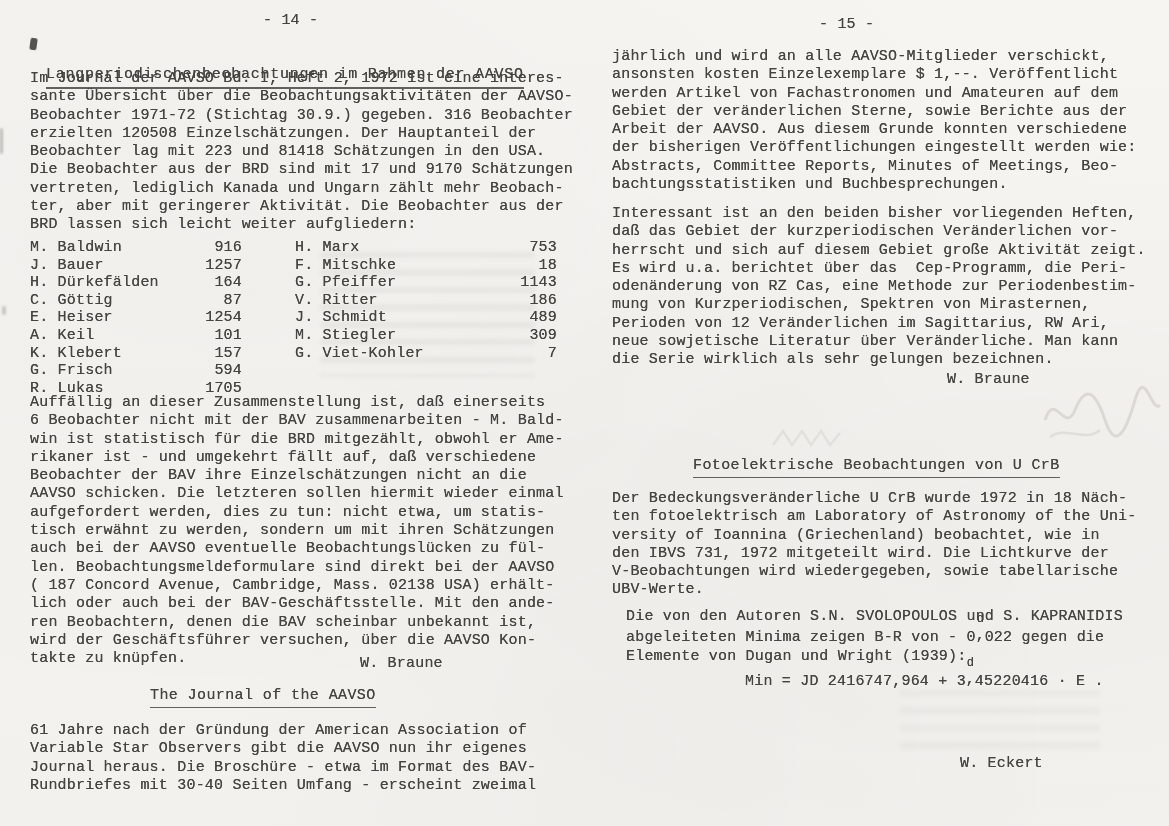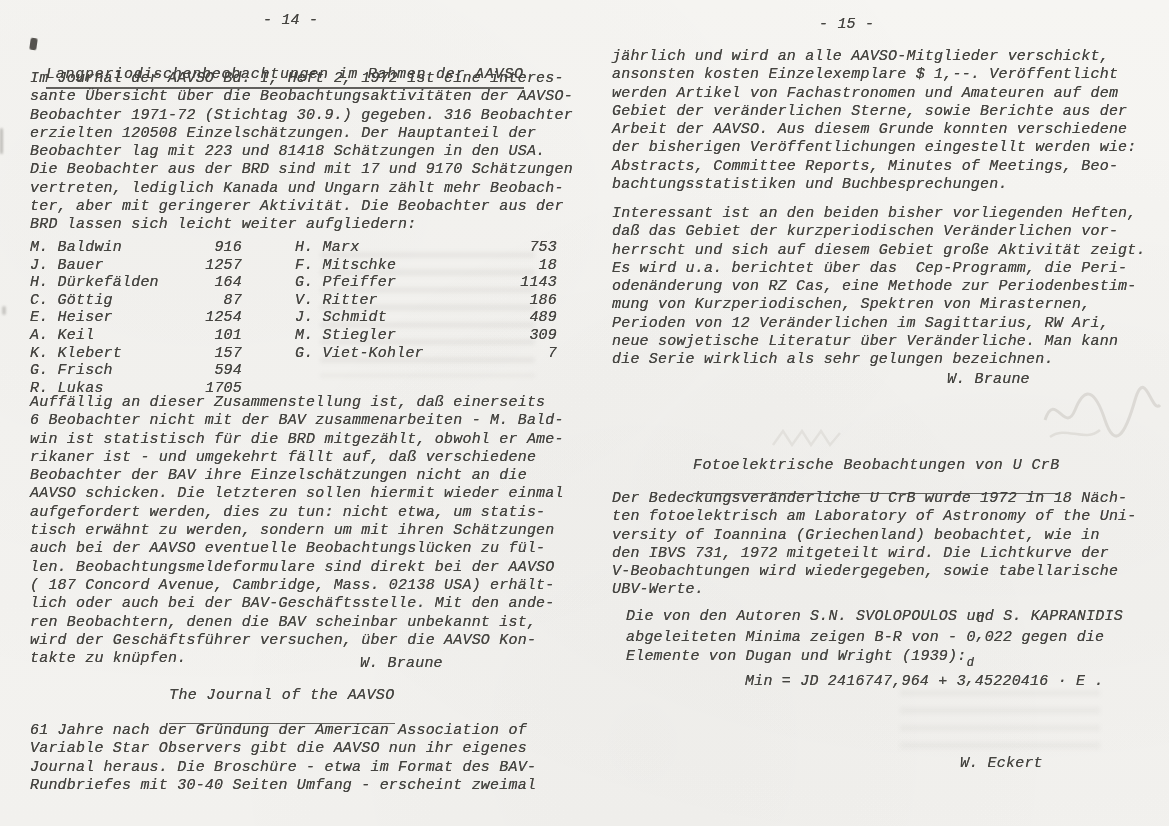--- a/index.html
+++ b/index.html
@@ -13,35 +13,34 @@
     color:#454440;
     background:
       radial-gradient(ellipse at 18% 25%, rgba(0,0,0,0.018), transparent 60%),
       radial-gradient(ellipse at 85% 60%, rgba(0,0,0,0.02), transparent 55%),
       radial-gradient(ellipse at 55% 90%, rgba(0,0,0,0.015), transparent 50%),
       linear-gradient(#f6f5f2,#f2f1ee);
     font-size:15px;
     line-height:18.3px;
     letter-spacing:0.2px;
     text-shadow:0 0 0.6px rgba(64,63,60,0.85);
-    font-style:italic;
   }
   .page{position:absolute;top:0;height:826px;}
   .page-left{left:30px;width:545px;}
   .page-right{left:610px;width:560px;}
   .abs{position:absolute;}
   .para{white-space:pre;}
   .pageno{white-space:pre;}
   .doc-title{
     display:inline-block;white-space:pre;letter-spacing:0.75px;
     border-bottom:2px solid rgba(72,71,67,0.85);padding-bottom:3px;
   }
   .sub-heading{
     display:inline-block;white-space:pre;letter-spacing:0.4px;
-    border-bottom:1.5px solid rgba(72,71,67,0.85);padding-bottom:18px;
+    border-bottom:1.5px solid rgba(72,71,67,0.85);padding-bottom:2px;
   }
   .section-label{
     display:inline-block;white-space:pre;
     border-bottom:4px double rgba(72,71,67,0.9);padding-bottom:2px;
   }
   .obs-col{position:absolute;}
   .obs-row{display:flex;justify-content:space-between;height:17.6px;line-height:17.6px;}
   .obs-name{white-space:pre;}
   .obs-count{white-space:pre;}
   .signature{white-space:pre;}
@@ -175,21 +174,21 @@
 auch bei der AAVSO eventuelle Beobachtungslücken zu fül-
 len. Beobachtungsmeldeformulare sind direkt bei der AAVSO
 ( 187 Concord Avenue, Cambridge, Mass. 02138 USA) erhält-
 lich oder auch bei der BAV-Geschäftsstelle. Mit den ande-
 ren Beobachtern, denen die BAV scheinbar unbekannt ist,
 wird der Geschäftsführer versuchen, über die AAVSO Kon-
 takte zu knüpfen.</div>
 
     <div class="abs signature" style="left:330px;top:655px;">W. Braune</div>
 
-    <div class="abs" style="left:120px;top:687px;margin-left:19px;">
+    <div class="abs" style="left:120px;top:687px;">
       <span class="sub-heading">The Journal of the AAVSO</span>
     </div>
 
     <div class="abs para" style="left:0;top:722px;">61 Jahre nach der Gründung der American Association of
 Variable Star Observers gibt die AAVSO nun ihr eigenes
 Journal heraus. Die Broschüre - etwa im Format des BAV-
 Rundbriefes mit 30-40 Seiten Umfang - erscheint zweimal</div>
 
   </div>
 

